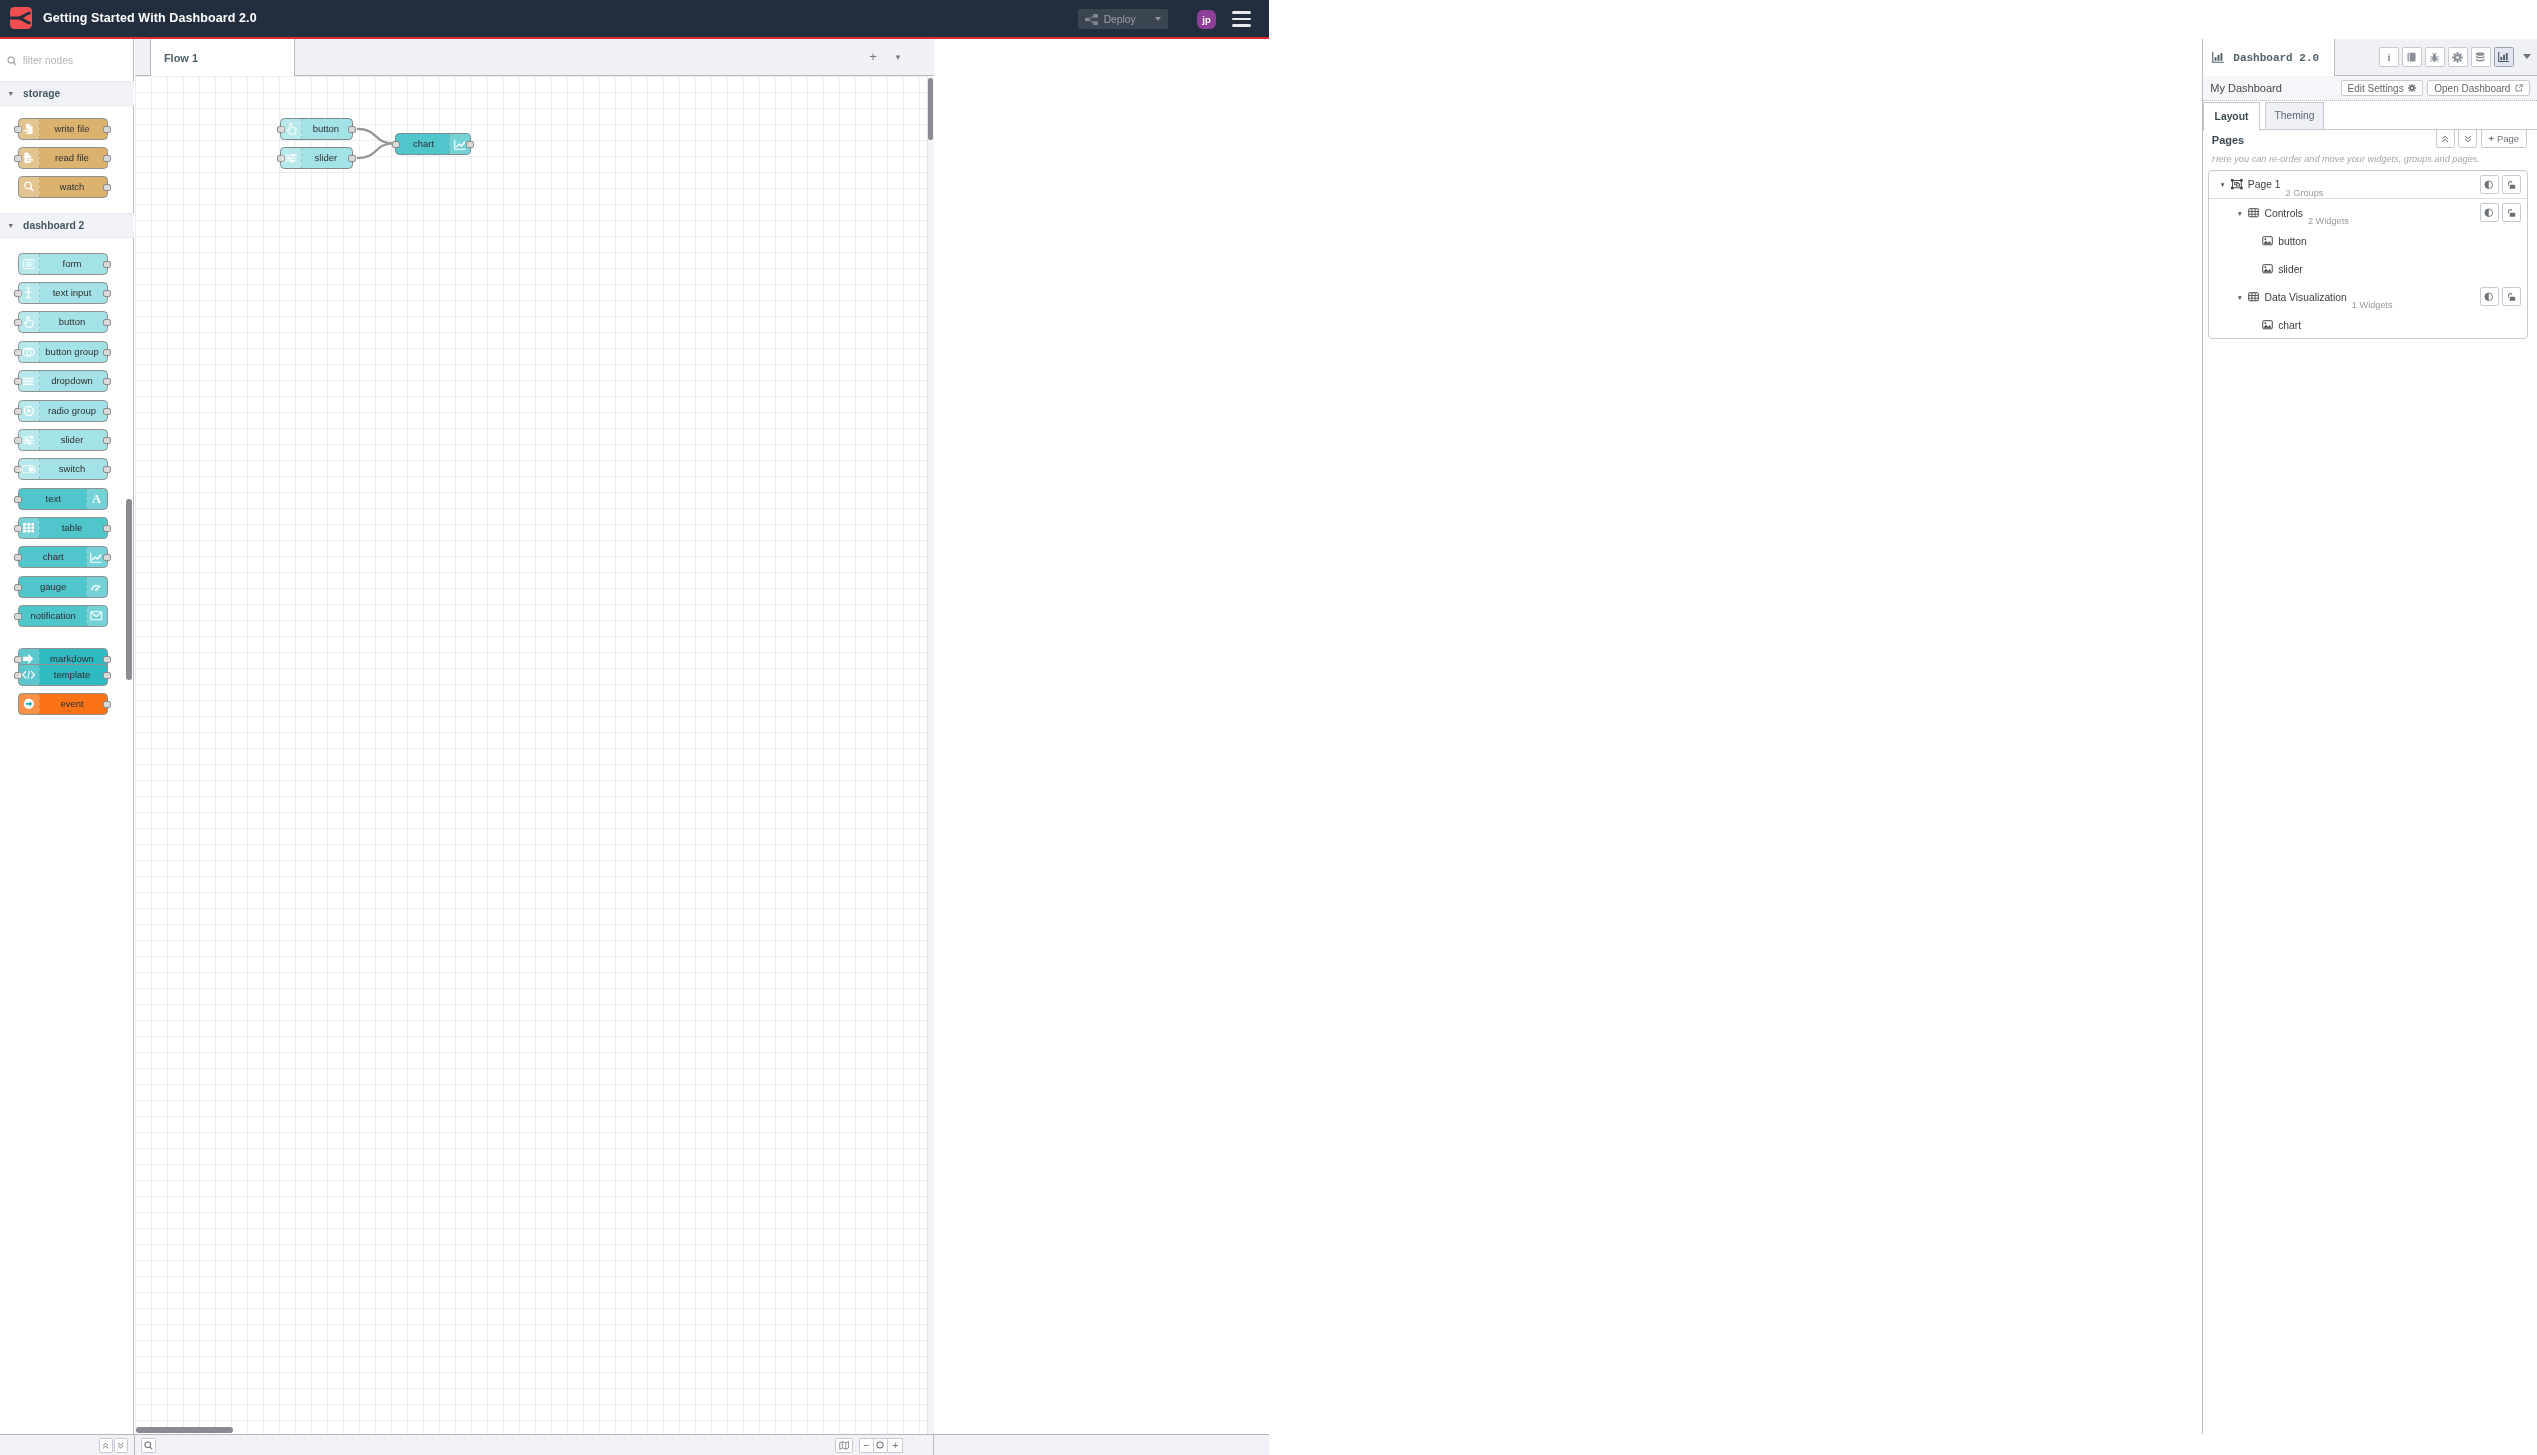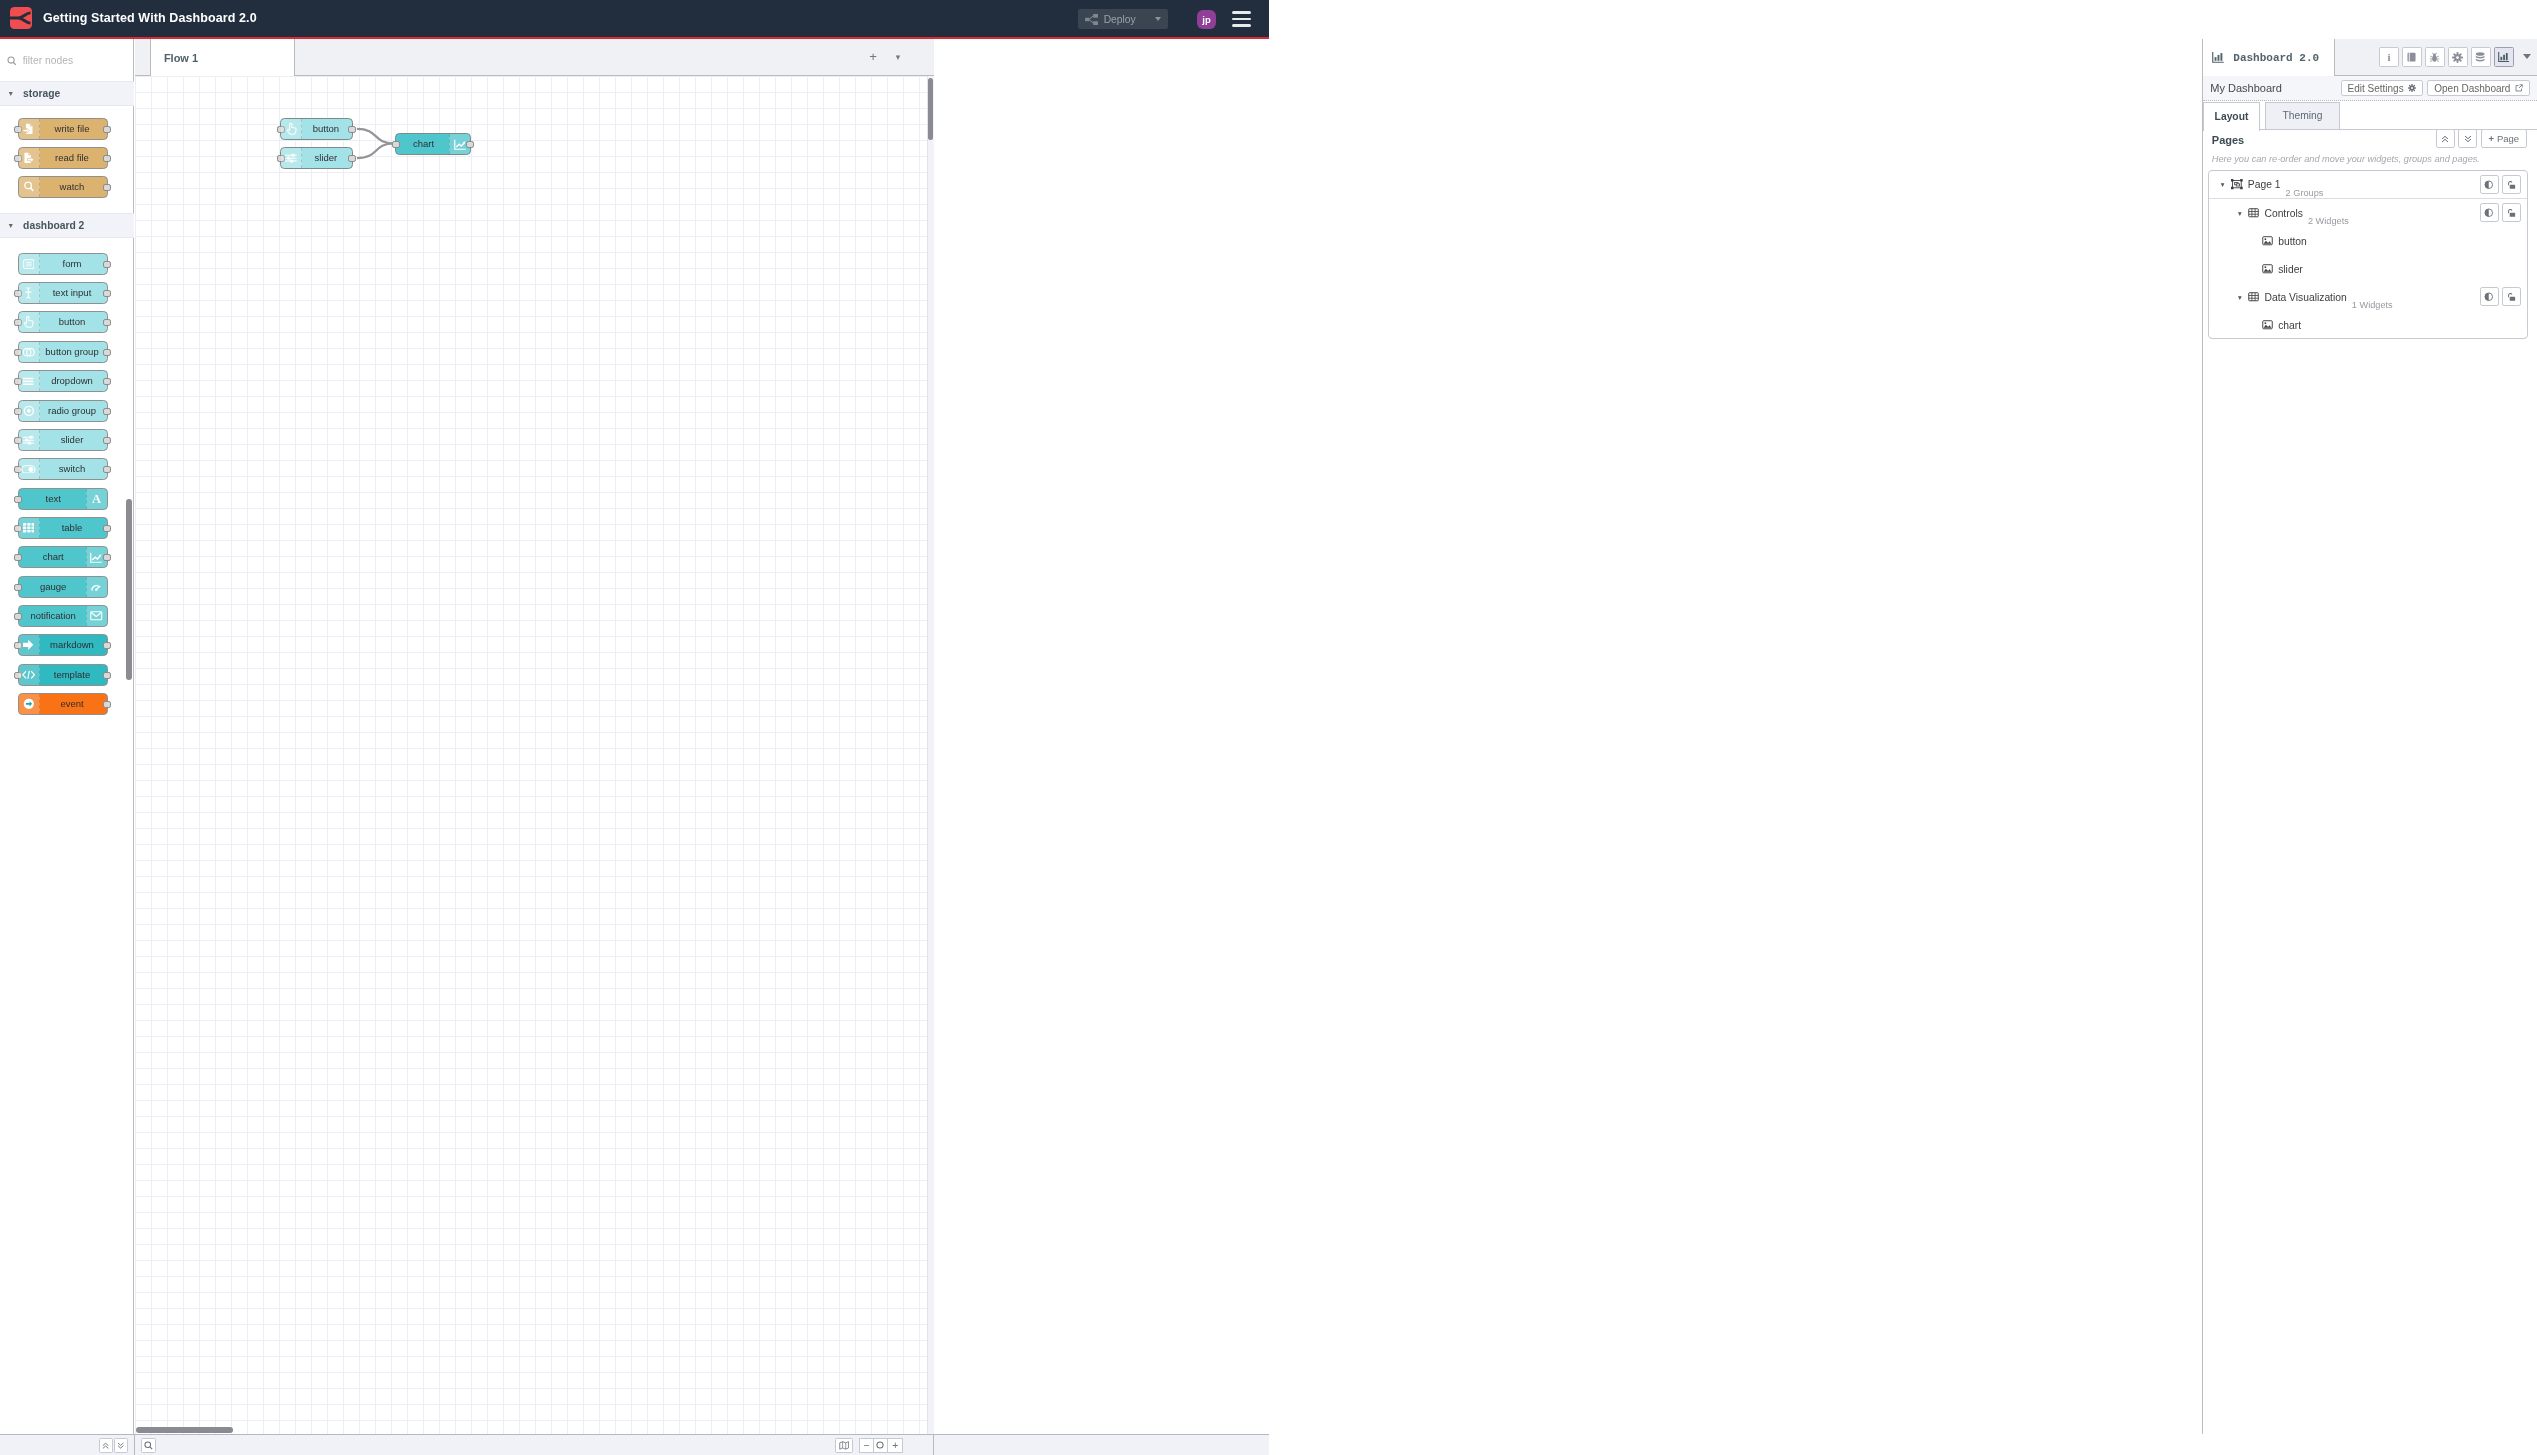--- a/index.html
+++ b/index.html
@@ -107,21 +107,21 @@
     border-bottom:0.7px dotted #b9b9c0; display:flex; align-items:center; padding:0 7.3px; }
   #dash-name { font-size:11px; color:#47474c; }
   .sb-btn { height:16px; background:#fff; border:0.7px solid #c6c9d2; border-radius:2.2px; color:#666;
     font-size:10px; display:flex; align-items:center; gap:4.4px; padding:0 5.9px; cursor:pointer; }
   #dash-btns { margin-left:auto; display:flex; gap:4.4px; }
   #lt-tabs { position:absolute; left:0; top:62px; right:0; height:29px; background:#fff; border-bottom:0.7px solid #c6c9d2; }
   .lt-tab { position:absolute; top:0.7px; height:28px; display:flex; align-items:center; justify-content:center;
     font-size:10.3px; cursor:pointer; }
   #tab-layout { left:0; width:57px; background:#fff; border:0.7px solid #c6c9d2; border-bottom:none;
     font-weight:bold; color:#3c4b53; z-index:2; height:29px; }
-  #tab-theming { left:62px; width:75px; background:#eef0f6; border:0.7px solid #c6c9d2; color:#5c6b73; }
+  #tab-theming { left:62px; width:59px; background:#eef0f6; border:0.7px solid #c6c9d2; color:#5c6b73; }
   #pages-head { position:absolute; left:8.8px; top:95px; font-size:11px; font-weight:bold; color:#3b4a52; }
   #pages-btns { position:absolute; right:10.3px; top:90px; display:flex; gap:3.7px; }
   .pg-btn { height:19px; background:#fff; border:0.7px solid #c6c9d2; border-radius:2.2px; color:#6b6f78;
     display:flex; align-items:center; justify-content:center; gap:2.9px; font-size:9.5px; cursor:pointer; }
   #pages-desc { position:absolute; left:8.8px; top:115px; font-size:9.2px; font-style:italic; color:#a6a6ad; }
   #tree { position:absolute; left:5.1px; top:131px; width:320px; height:169px; border:0.7px solid #c7cad2;
     border-top:1.5px solid #c3c6ce; border-radius:4.4px; background:#fff; overflow:hidden; }
   .trow { position:relative; height:28px; display:flex; align-items:center; cursor:pointer; }
   .trow .chev { font-size:7.3px; color:#555; width:10.3px; }
   .trow .tlabel { font-size:10.3px; color:#3d3d42; margin-left:5.1px; }
@@ -355,21 +355,21 @@
   <div class="pnode c-mid icon-right" style="top:566px">
     <span class="port in"></span>
     <span class="nicon right">
         <svg width="12.5" height="9.5" viewBox="0 0 17 13">
           <rect x="1" y="1" width="15" height="11" rx="1" stroke="#fff" stroke-width="1.5" fill="none"></rect>
           <path d="M1.5 2l7 5.5L15.5 2" stroke="#fff" stroke-width="1.5" fill="none"></path>
         </svg>
       </span>
     <span class="nlabel">notification</span>
   </div>
-  <div class="pnode c-dark" style="top:595px">
+  <div class="pnode c-dark" style="top:609px">
     <span class="port in"></span>
     <span class="nicon left">
         <svg width="10.3" height="11.7" viewBox="0 0 14 16">
           <path d="M0 5h7V1l7 7-7 7v-4H0z" fill="#fff"></path>
         </svg>
       </span>
     <span class="nlabel">markdown</span>
     <span class="port out"></span>
   </div>
   <div class="pnode c-dark" style="top:625px">

